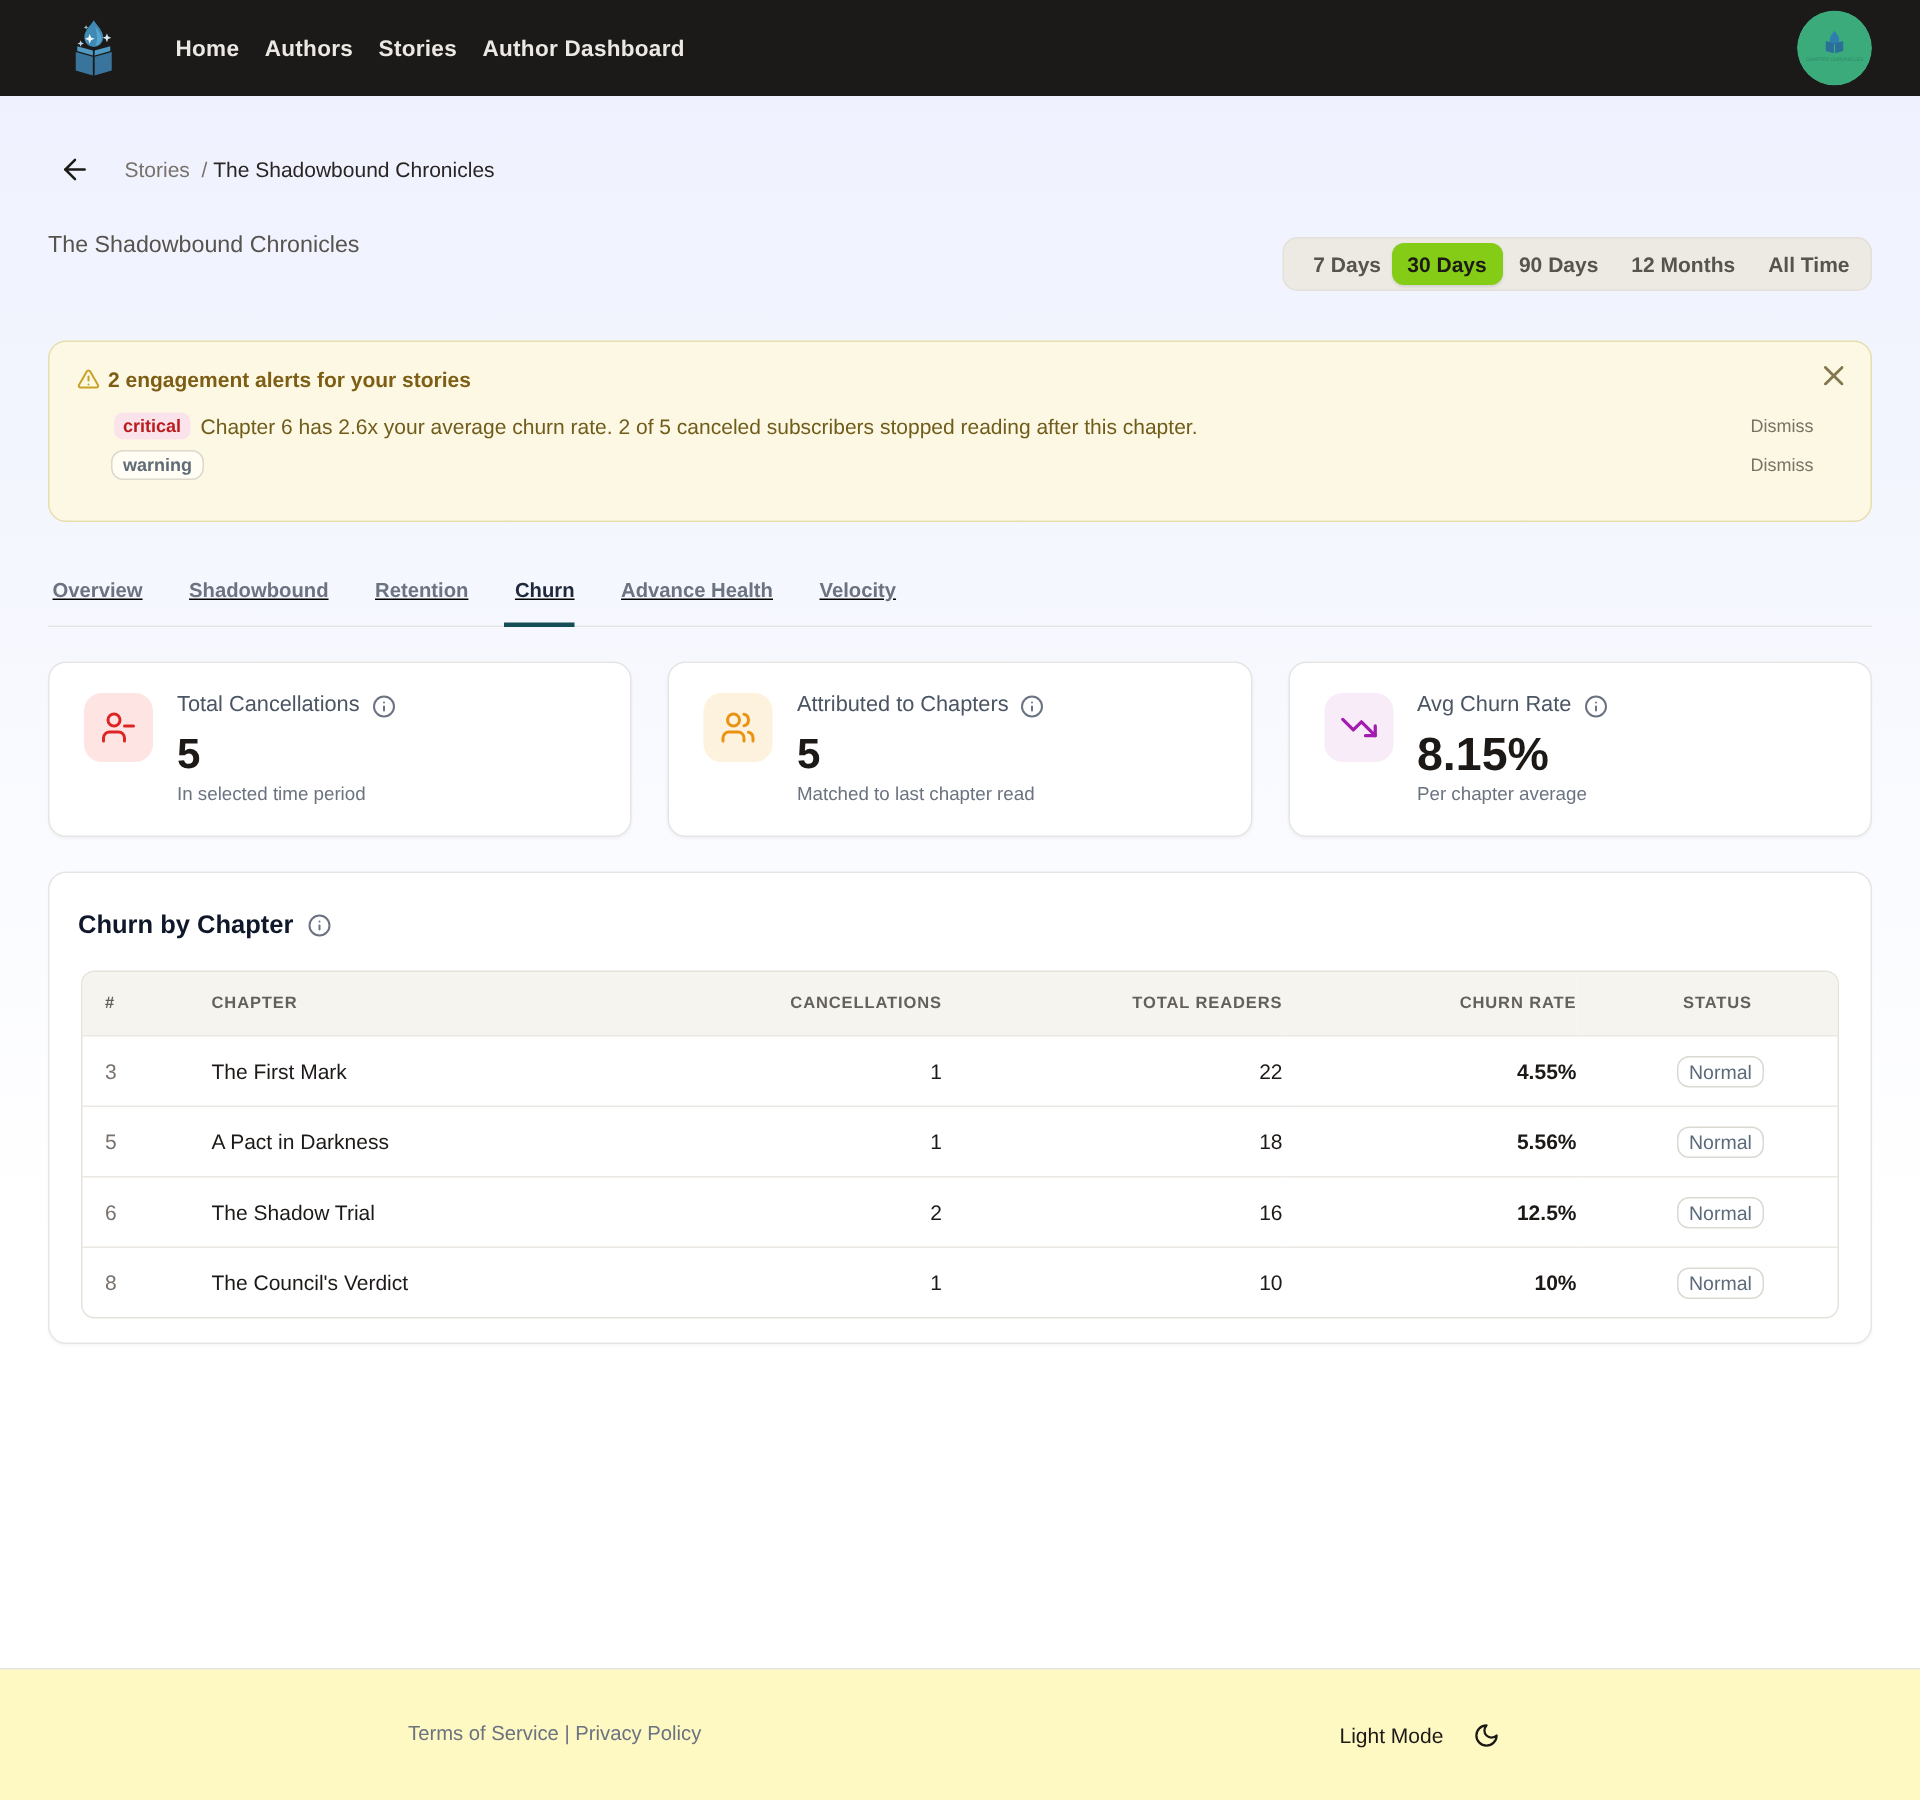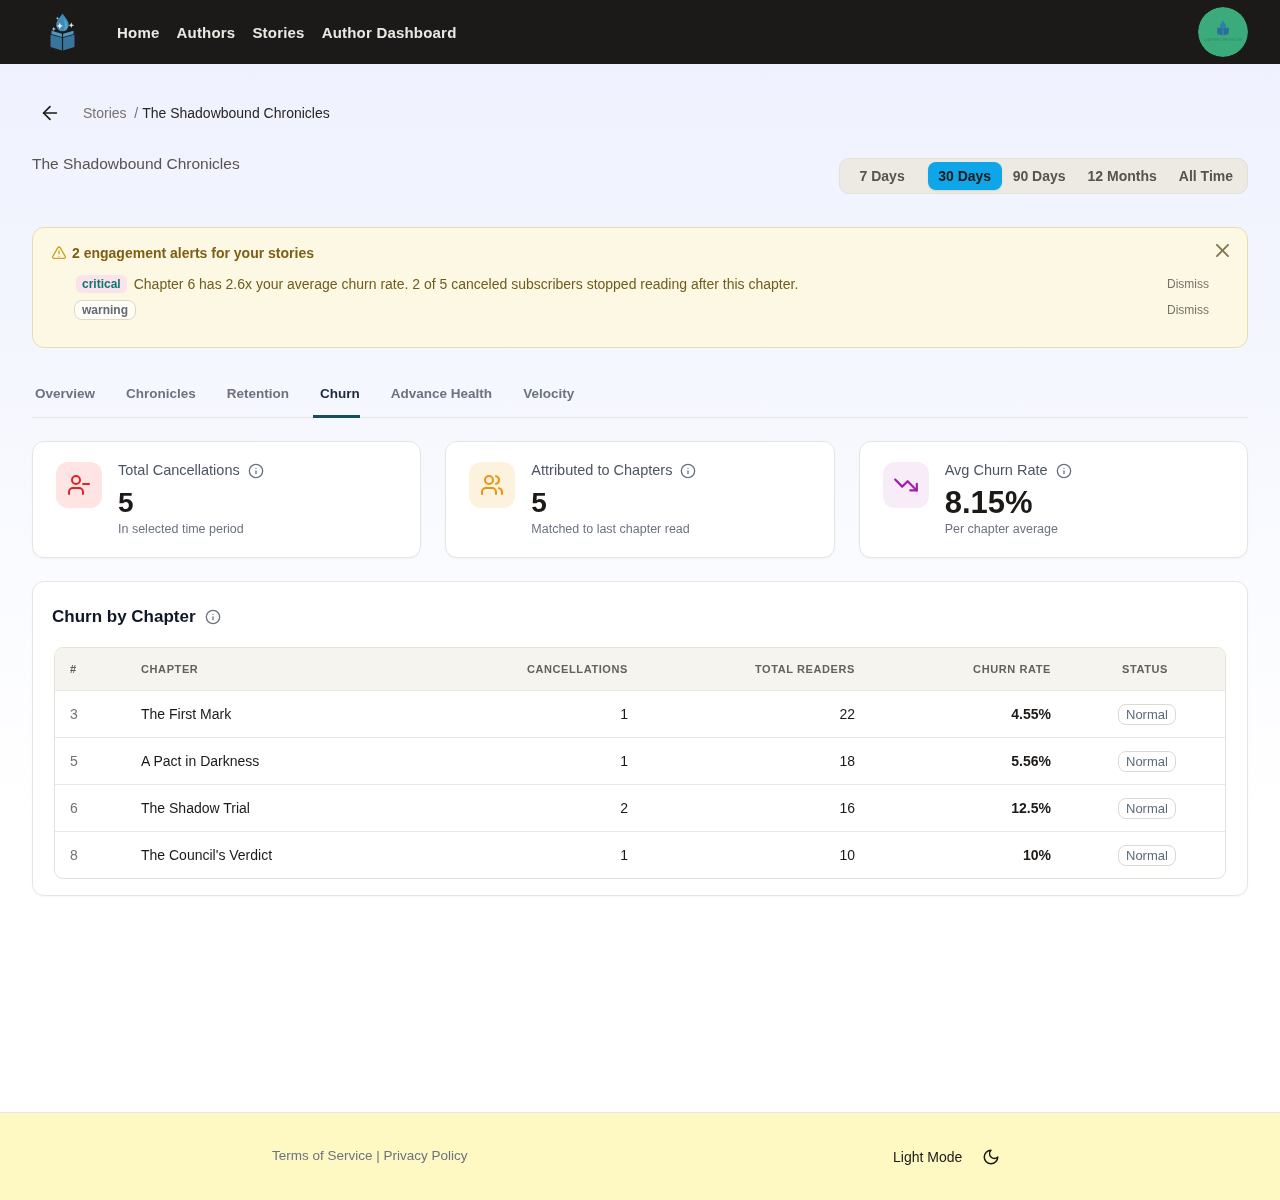--- a/index.html
+++ b/index.html
@@ -12,33 +12,33 @@
 .main { height:1048px; background:linear-gradient(180deg,#eff2fe 0%, #f3f5fe 22%, #fafbff 48%, #ffffff 72%); padding:0 32px; }
 .crumbs { padding-top:38px; display:flex; align-items:center; }
 .crumbs .back { margin-left:7px; margin-right:22px; display:flex; height:22px; align-items:center; }
 .crumbs .muted { color:#78716c; font-size:14px; }
 .crumbs .cur { color:#292524; font-size:14px; }
 .headrow { display:flex; align-items:flex-start; margin-top:24px; }
 h1 { font-size:25px; font-weight:700; color:#1c1917; letter-spacing:-0.4px; line-height:30px; }
 .subtitle { font-size:15.5px; color:#57534e; margin-top:6px; line-height:20px; }
 .seg { margin-left:auto; margin-top:10px; background:#eceae3; border:1px solid #e3e0d8; border-radius:10px; padding:3px; display:flex; align-items:center; height:36px; }
 .seg span { font-size:14px; font-weight:700; color:#57534e; padding:0 11px; line-height:28px; white-space:nowrap; } .seg span:first-child { padding-left:17px; padding-right:7px; }
-.seg .on { background:#0ea5e9; color:#1c1917; border-radius:8px; box-shadow:0 1px 2px rgba(0,0,0,.1); padding:0 10.5px;margin-left:16px; }
+.seg .on { background:#84cc16; color:#1c1917; border-radius:8px; box-shadow:0 1px 2px rgba(0,0,0,.1); padding:0 10.5px; }
 .alert { margin-top:33px; background:#fcf8e4; border:1px solid #e7deae; border-radius:12px; padding:16px 18px 27px 18px; position:relative; }
 .alert .t { display:flex; align-items:center; height:18px; }
 .alert .t b { color:#7d5e14; font-size:14px; font-weight:700; margin-left:5px; }
 .alert .x { position:absolute; top:16px; right:18px; display:flex; }
 .arow { display:flex; align-items:center; padding-left:25px; } .arow.r2 { padding-left:23px; }
 .arow.r1 { margin-top:13px; height:18px; }
 .arow.r2 { margin-top:7px; height:20px; }
-.badge-c { background:#fbe3ec; color:#0f766e; font-size:12px; font-weight:700; padding:0 6px; line-height:18px; border-radius:6px; }
+.badge-c { background:#fbe3ec; color:#b91c1c; font-size:12px; font-weight:700; padding:0 6px; line-height:18px; border-radius:6px; }
 .badge-w { background:#fffdf4; color:#5f6b76; font-size:12px; font-weight:700; padding:0 7px; line-height:18px; border-radius:8px; border:1px solid #ddd8cc; }
 .arow.r1 .msg { margin-left:7px; } .arow.r2 .msg { margin-left:8px; } .arow .msg { color:#705c1b; font-size:14px; white-space:nowrap; }
 .arow .dis { margin-left:auto; margin-right:20px; color:#7a7266; font-size:12px; }
-.tabs { display:flex; margin-top:37px; border-bottom:1px solid #e7e5e4; padding-left:3px; }
+.tabs { display:flex; margin-top:37px; border-bottom:1px solid #e7e5e4; padding-left:3px;text-decoration:underline; }
 .tabs span { font-size:13.5px; font-weight:700; color:#6b7280; padding-bottom:12px; line-height:18px; margin-right:31px; }
 .tabs .on { color:#1e293b; border-bottom:3px solid #164e57; margin-bottom:-1px; padding-left:7px; margin-left:-7px; padding-right:0; margin-right:31px; }
 .cards { display:flex; gap:24px; margin-top:23px; }
 .card { flex:1; background:#fff; border:1px solid #e7e5e4; border-radius:12px; box-shadow:0 1px 2px rgba(0,0,0,.04); padding:20px 24px 12px 23px; display:flex; align-items:flex-start; height:117px; }
 .iconbox { width:46px; height:46px; border-radius:12px; display:flex; align-items:center; justify-content:center; flex:none; }
 .ib-red { background:#fee4e2; }
 .ib-amber { background:#fdf2de; }
 .ib-purple { background:#f8ecf8; }
 .card .body { margin-left:16px; }
 .card .label { font-size:14.5px; color:#4b5563; display:flex; align-items:center; gap:8px; line-height:17px; }
@@ -136,21 +136,21 @@
       <span class="msg">Chapter 6 has 2.6x your average churn rate. 2 of 5 canceled subscribers stopped reading after this chapter.</span>
       <span class="dis">Dismiss</span>
     </div>
     <div class="arow r2">
       <span class="badge-w">warning</span>
       <span class="dis">Dismiss</span>
     </div>
   </div>
   <div class="tabs">
     <span>Overview</span>
-      <span>Chronicles</span>
+      <span>Shadowbound</span>
       <span>Retention</span>
       <span class="on">Churn</span>
       <span>Advance Health</span>
       <span>Velocity</span>
   </div>
   <div class="cards">
     <div class="card">
       <div class="iconbox ib-red">
         <svg width="24" height="24" viewBox="0 0 24 24" fill="none" stroke="#dc2626" stroke-width="2" stroke-linecap="round" stroke-linejoin="round">
             <circle cx="9" cy="7" r="4"></circle>

